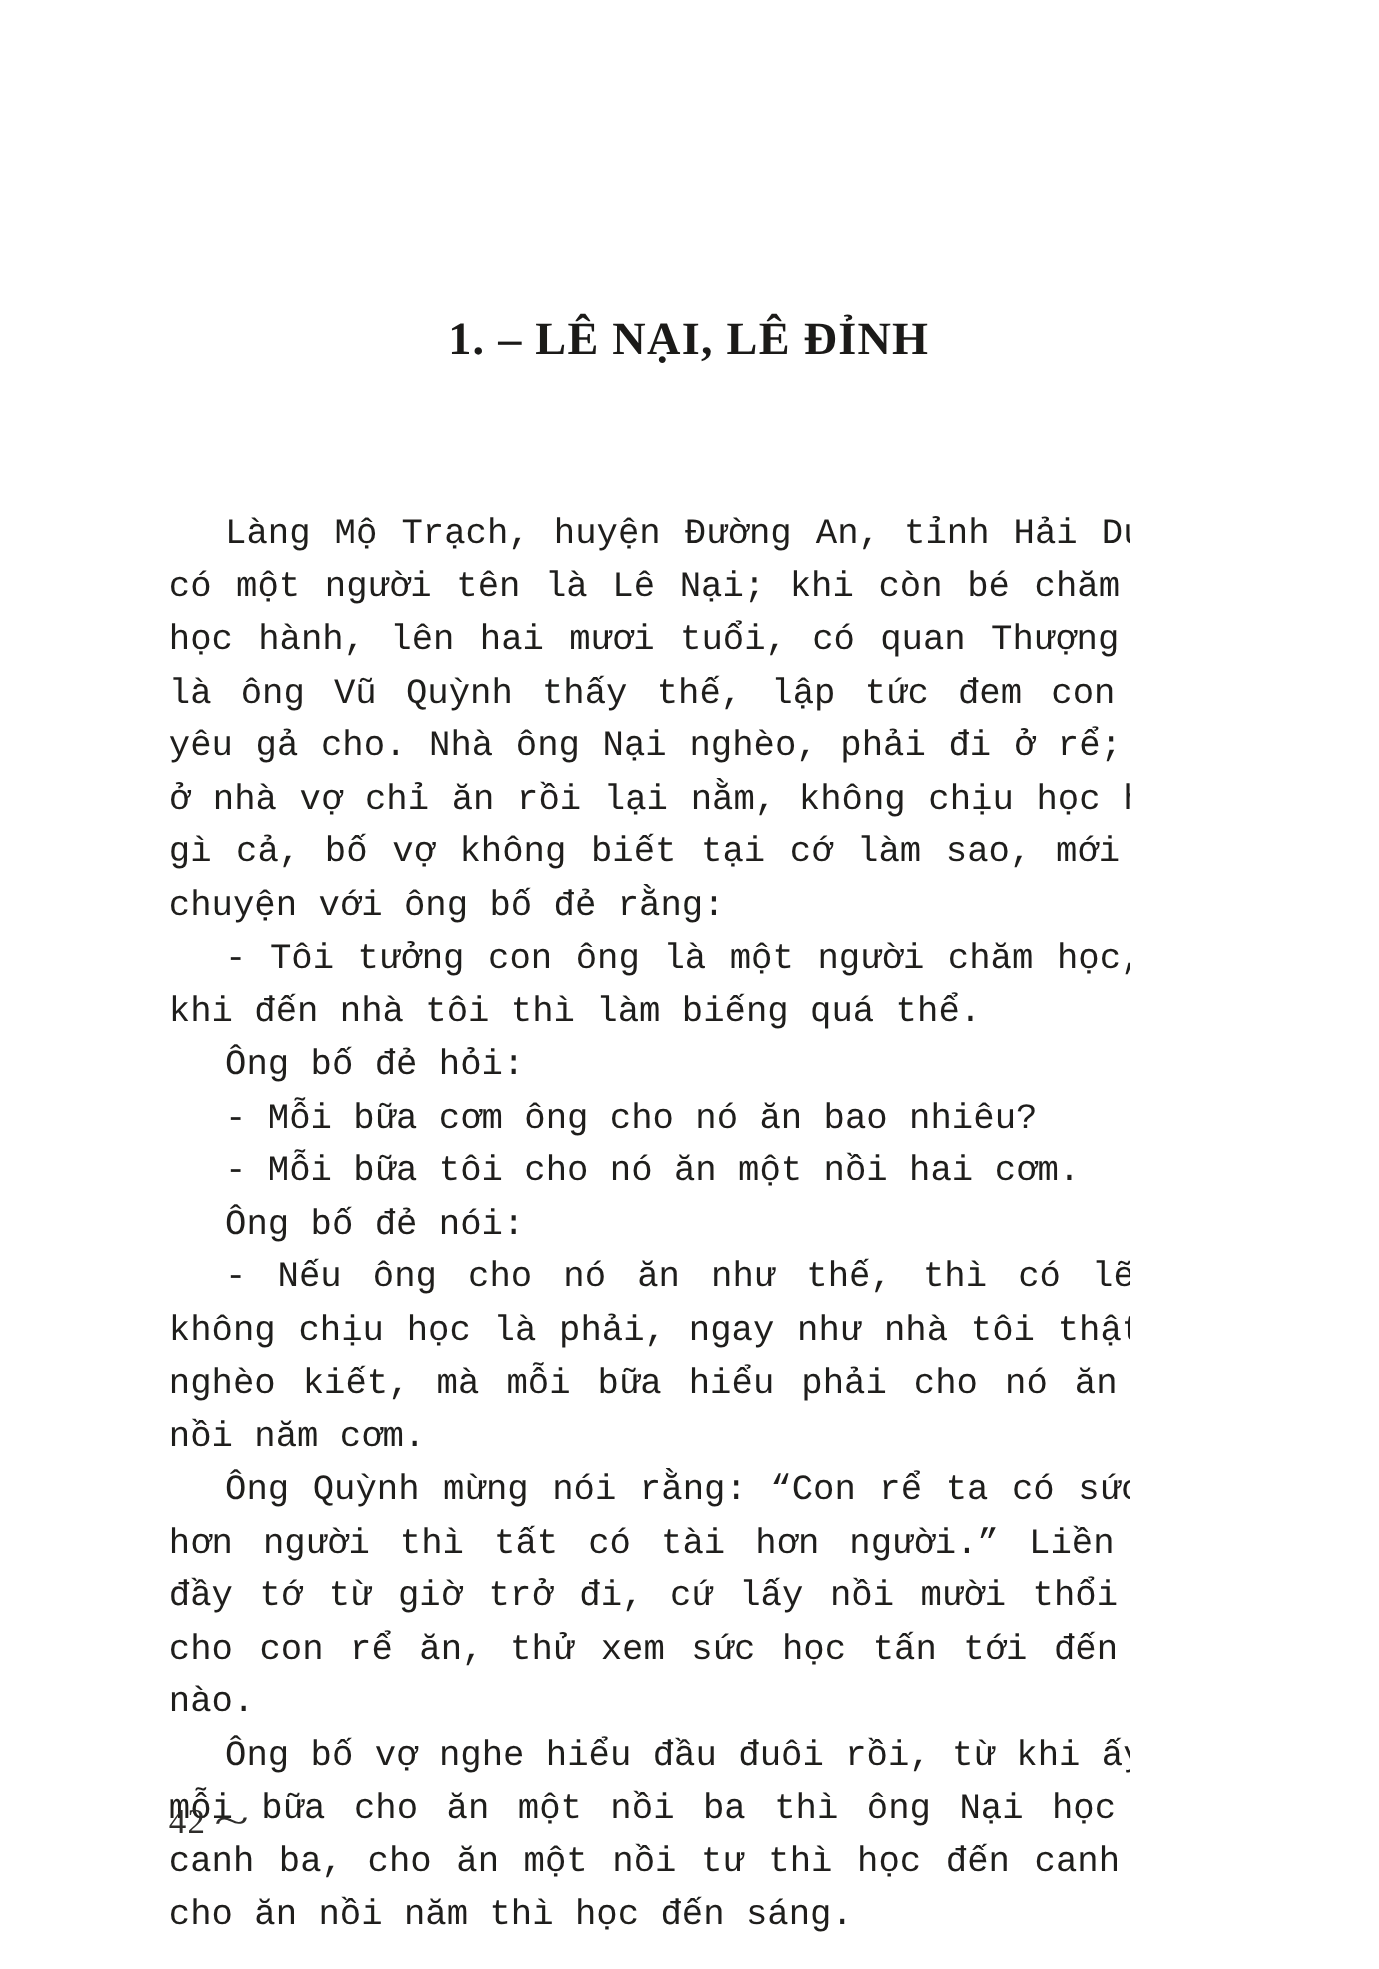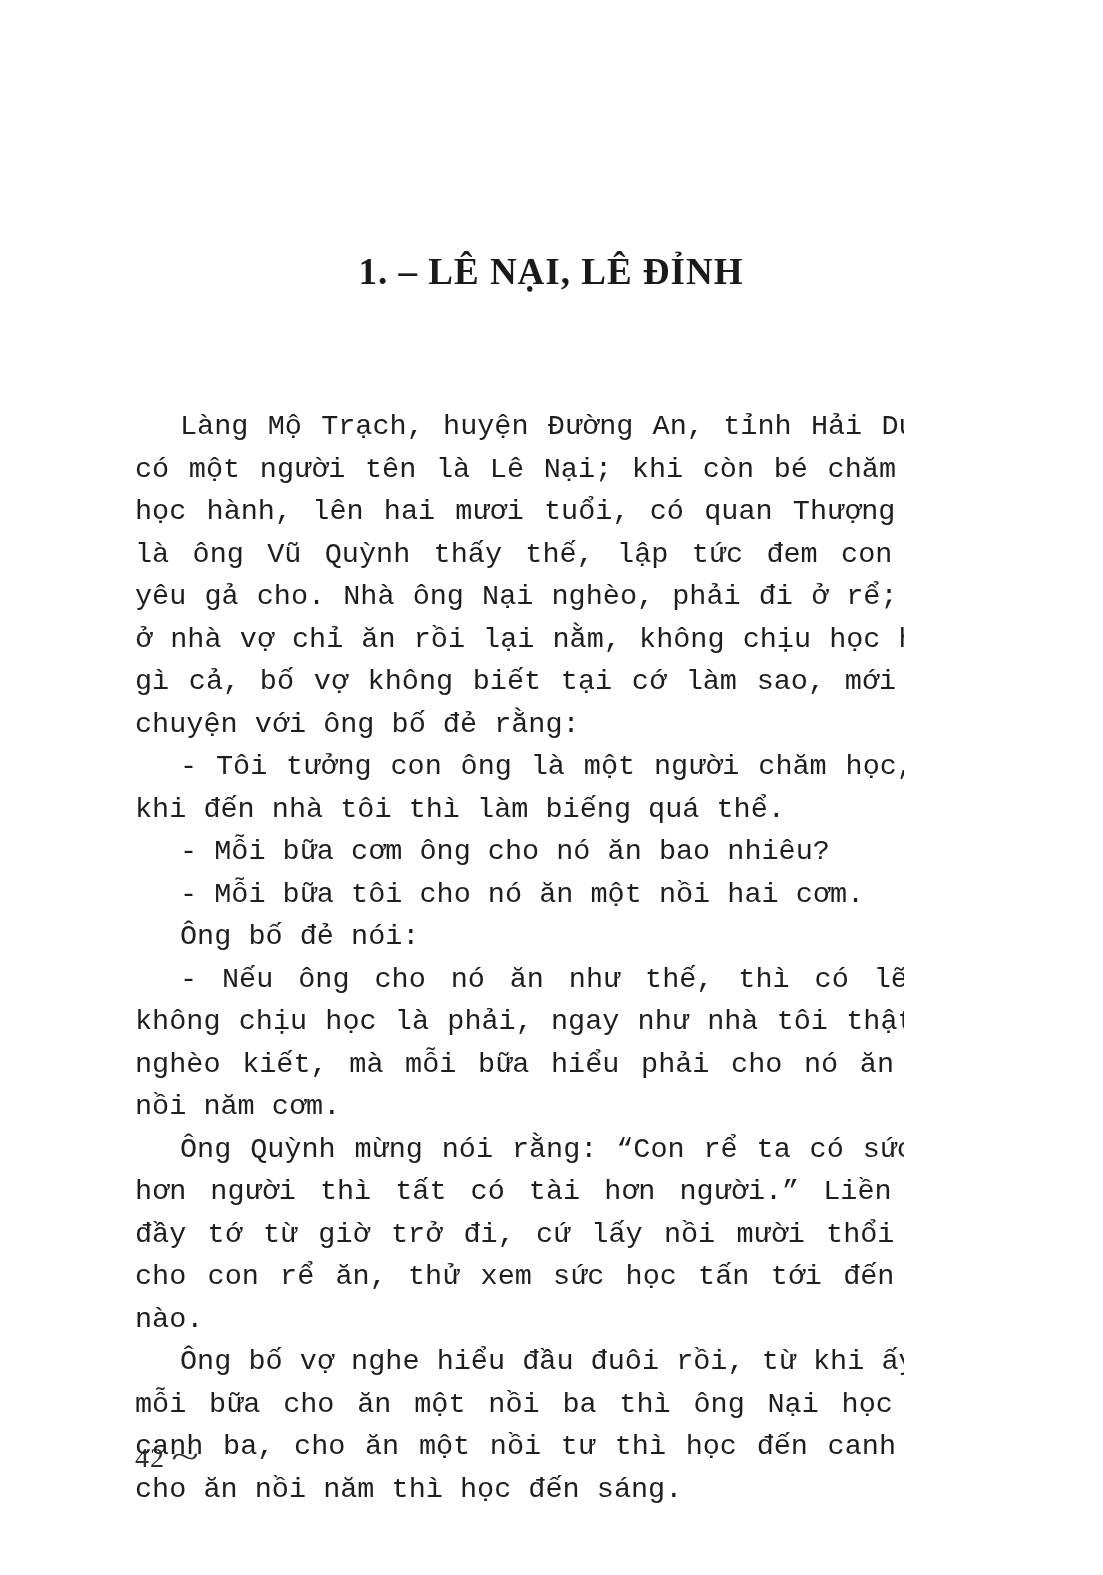--- a/index.html
+++ b/index.html
@@ -73,20 +73,21 @@
 </head>
 <body>
 
 <div class="page">
 
   <h1 class="chapter-title">1. – LÊ NẠI, LÊ ĐỈNH</h1>
 
   <div class="story-body">
       <p class="para">Làng Mộ Trạch, huyện Đường An, tỉnh Hải Dương có một người tên là Lê Nại; khi còn bé chăm chỉ học hành, lên hai mươi tuổi, có quan Thượng thư là ông Vũ Quỳnh thấy thế, lập tức đem con gái yêu gả cho. Nhà ông Nại nghèo, phải đi ở rể; khi ở nhà vợ chỉ ăn rồi lại nằm, không chịu học hành gì cả, bố vợ không biết tại cớ làm sao, mới nói chuyện với ông bố đẻ rằng:</p>
       <p class="para">- Tôi tưởng con ông là một người chăm học, từ khi đến nhà tôi thì làm biếng quá thể.</p>
+      <p class="para">Ông bố đẻ hỏi:</p>
       <p class="para">- Mỗi bữa cơm ông cho nó ăn bao nhiêu?</p>
       <p class="para">- Mỗi bữa tôi cho nó ăn một nồi hai cơm.</p>
       <p class="para">Ông bố đẻ nói:</p>
       <p class="para">- Nếu ông cho nó ăn như thế, thì có lẽ nó không chịu học là phải, ngay như nhà tôi thật là nghèo kiết, mà mỗi bữa hiểu phải cho nó ăn một nồi năm cơm.</p>
       <p class="para">Ông Quỳnh mừng nói rằng: “Con rể ta có sức ăn hơn người thì tất có tài hơn người.” Liền bảo đầy tớ từ giờ trở đi, cứ lấy nồi mười thổi cơm cho con rể ăn, thử xem sức học tấn tới đến thế nào.</p>
       <p class="para">Ông bố vợ nghe hiểu đầu đuôi rồi, từ khi ấy cứ mỗi bữa cho ăn một nồi ba thì ông Nại học đến canh ba, cho ăn một nồi tư thì học đến canh tư, cho ăn nồi năm thì học đến sáng.</p>
     </div>
 
   <div class="page-footer">
     <span class="page-number">42</span>

